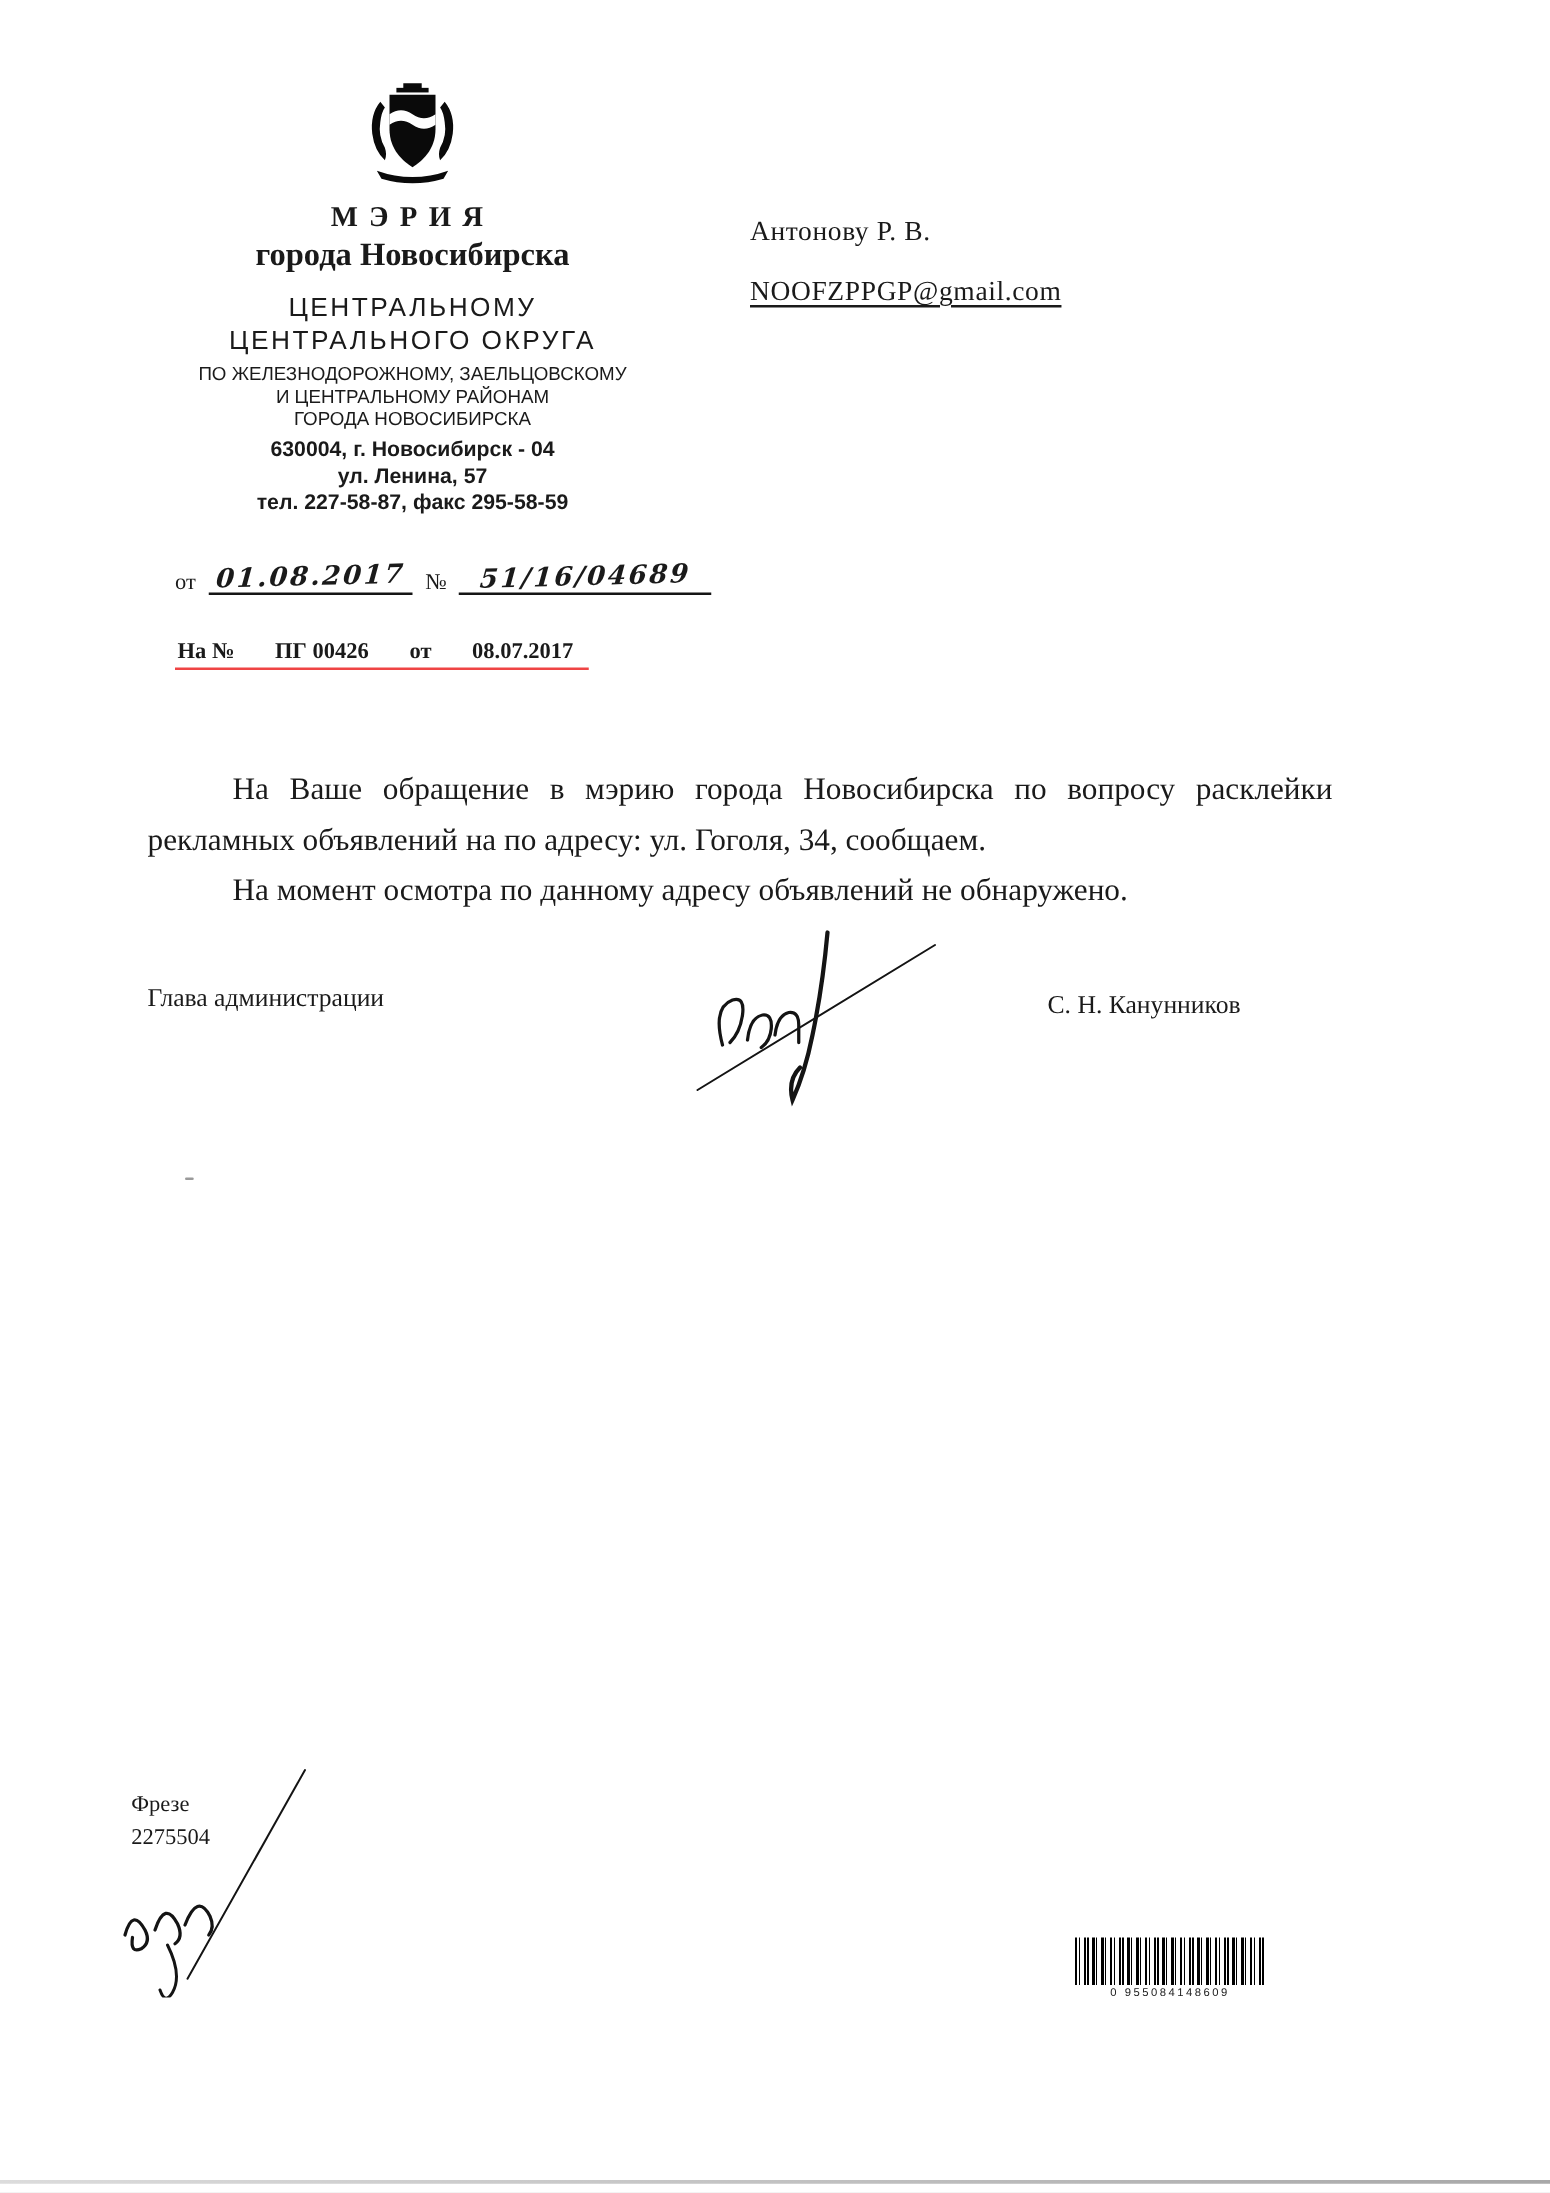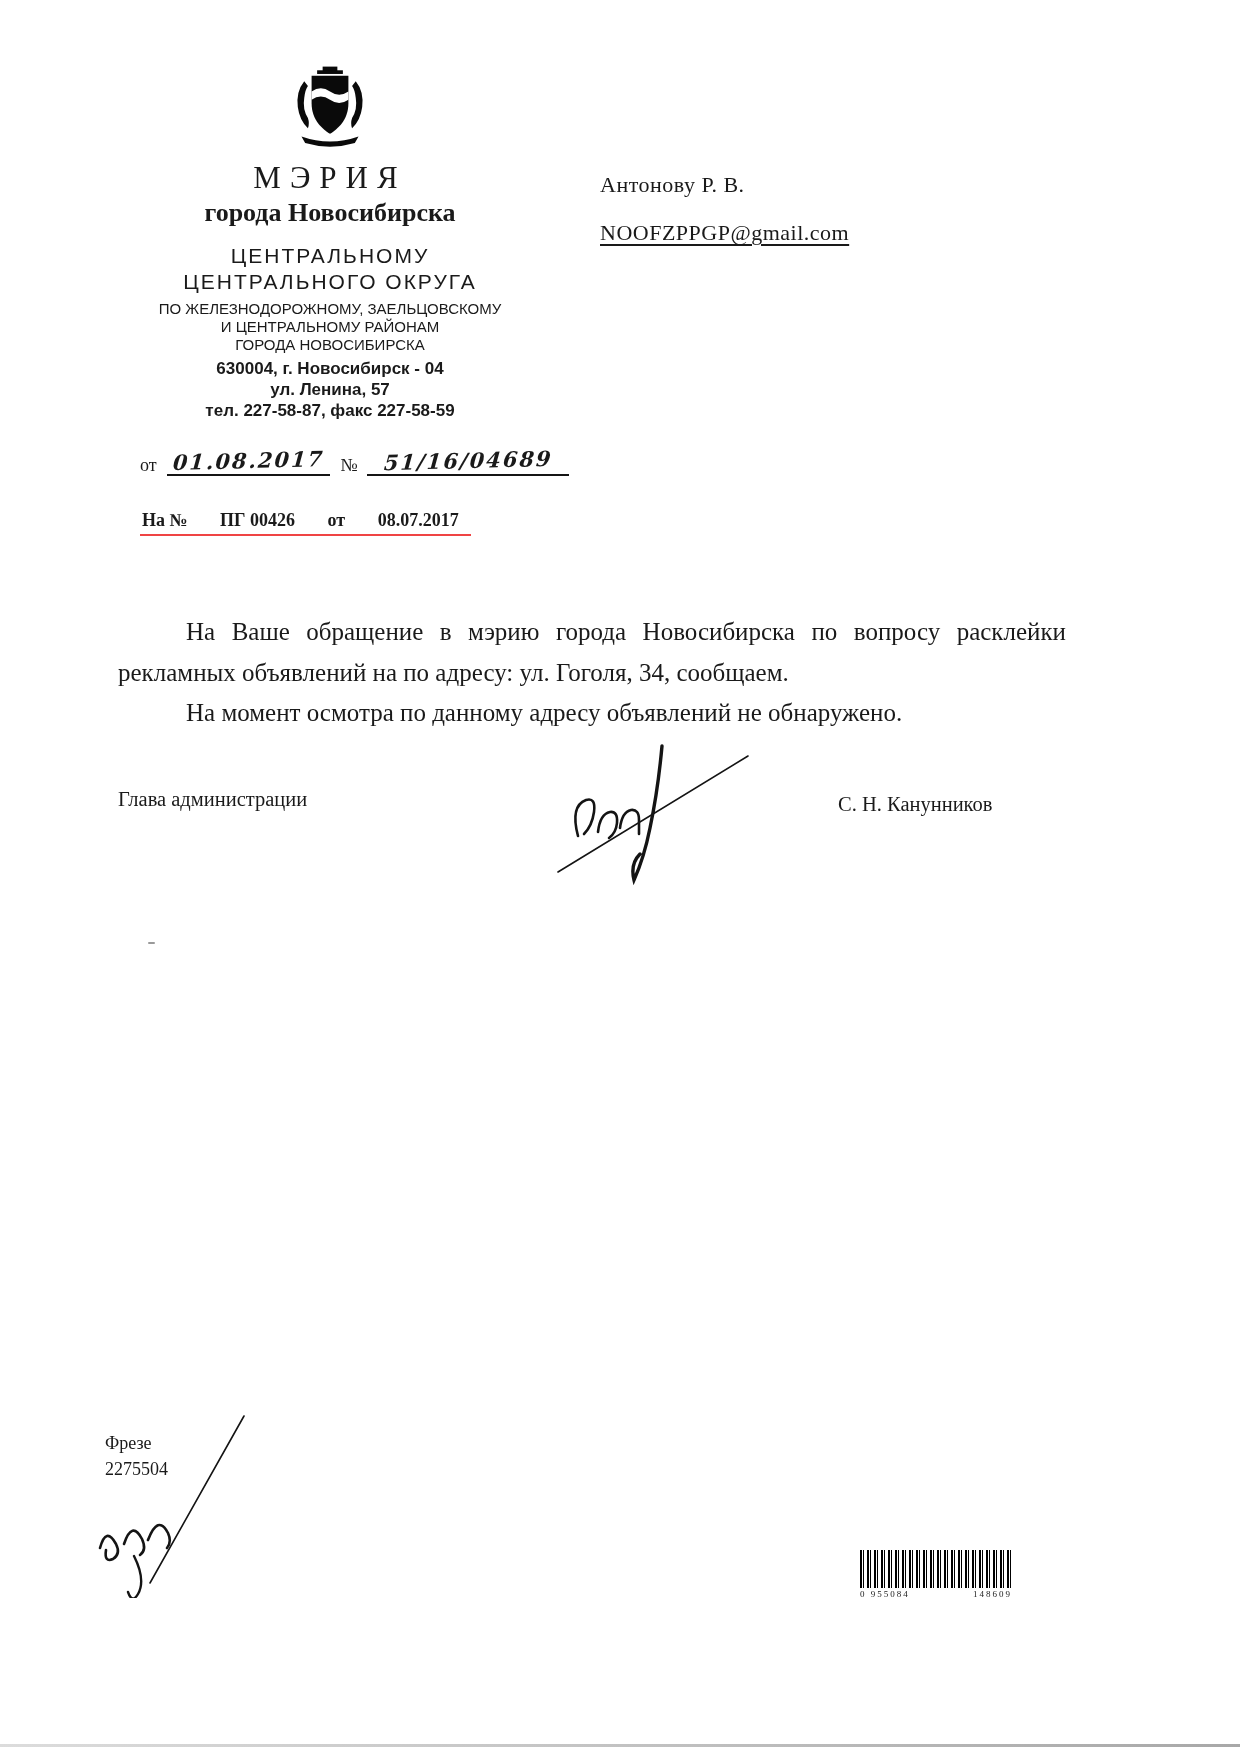--- a/index.html
+++ b/index.html
@@ -13,21 +13,21 @@
     overflow:hidden;
   }
 
   
   .letterhead{
     position:absolute;top:66px;left:108px;width:444px;
     text-align:center;
   }
   .emblem{display:inline-block;width:92px;height:84px;}
   .org-title{
-    font-size:31px;font-weight:normal;letter-spacing:9px;
+    font-size:23px;font-weight:bold;letter-spacing:9px;
     margin-top:6px;
   }
   .org-subtitle{font-size:26px;font-weight:bold;margin-top:2px;}
   .dept-big{
     font-family:"Liberation Sans", sans-serif;
     font-size:21px;letter-spacing:2px;margin-top:2px;
   }
   .dept-big.first{margin-top:16px;}
   .dept-small{
     font-family:"Liberation Sans", sans-serif;
@@ -103,22 +103,22 @@
   .barcode-wrap{position:absolute;top:1550px;left:860px;width:152px;}
   .barcode-bars{
     width:152px;height:38px;
     background:repeating-linear-gradient(90deg,
       #000 0px,#000 2px,#fff 2px,#fff 3px,
       #000 3px,#000 4px,#fff 4px,#fff 7px,
       #000 7px,#000 9px,#fff 9px,#fff 10px,
       #000 10px,#000 11px,#fff 11px,#fff 14px);
   }
   .barcode-digits{
-    display:flex;justify-content:space-between;
-    font-family:Liberation Serif, serif;
+    display:flex;justify-content:center;
+    font-family:Liberation Sans, sans-serif;
     font-size:9px;letter-spacing:2px;color:#222;margin-top:1px;
   }
 </style>
 </head>
 <body>
 
 <div class="page">
 
   <div class="letterhead">
     <div class="emblem">
@@ -134,21 +134,21 @@
     </div>
     <div class="org-title">МЭРИЯ</div>
     <div class="org-subtitle">города Новосибирска</div>
     <div class="dept-big first">ЦЕНТРАЛЬНОМУ</div>
     <div class="dept-big">ЦЕНТРАЛЬНОГО ОКРУГА</div>
     <div class="dept-small first">ПО ЖЕЛЕЗНОДОРОЖНОМУ, ЗАЕЛЬЦОВСКОМУ</div>
     <div class="dept-small">И ЦЕНТРАЛЬНОМУ РАЙОНАМ</div>
     <div class="dept-small">ГОРОДА НОВОСИБИРСКА</div>
     <div class="addr first">630004, г. Новосибирск - 04</div>
     <div class="addr">ул. Ленина, 57</div>
-    <div class="addr">тел. 227-58-87, факс 227-58-59</div>
+    <div class="addr">тел. 227-58-87, факс 295-58-59</div>
   </div>
 
   <div class="ref-block">
     <div class="ref-row1">
       <span class="ref-label">от</span>
       <span class="slot date"><span class="handwrite">01.08.2017</span></span>
       <span class="ref-label">№</span>
       <span class="slot num"><span class="handwrite">51/16/04689</span></span>
     </div>
     <div class="ref-row2">

